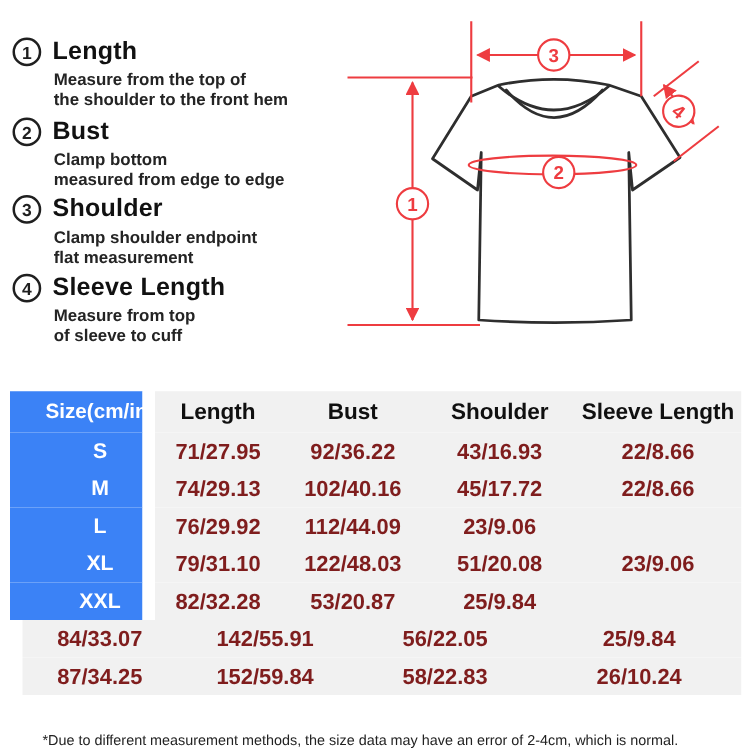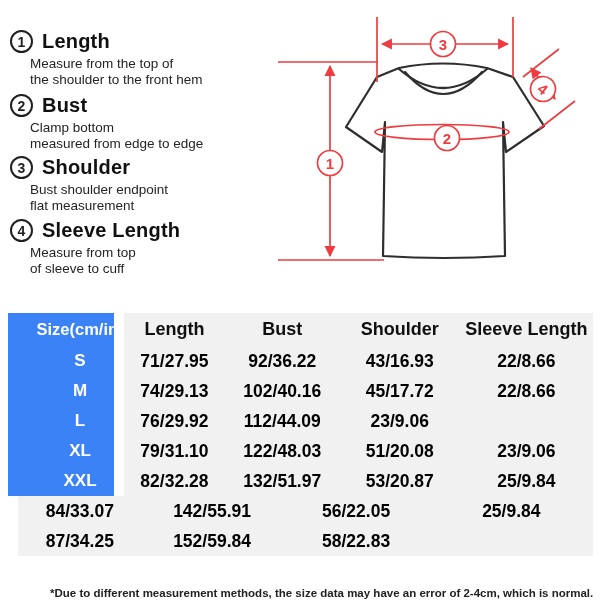--- a/index.html
+++ b/index.html
@@ -7,44 +7,44 @@
               font-family:"Liberation Sans", sans-serif; }
   .page { position:relative; width:600px; height:600px; background:#fff; overflow:hidden; }
 
   
   .def { position:absolute; left:10px; width:265px; }
   .def-head { display:flex; align-items:center; gap:9px; }
   .circ { width:23px; height:23px; min-width:23px; border:2.2px solid #1f1f1f; border-radius:50%;
           display:flex; align-items:center; justify-content:center;
           font-size:14px; font-weight:bold; color:#1f1f1f; background:#fff; }
   .def-title { font-size:20px; font-weight:bold; color:#111; letter-spacing:.2px; }
-  .def-desc { margin-left:20px; margin-top:3px; font-size:13.5px; font-weight:normal;
+  .def-desc { margin-left:33px; margin-top:3px; font-size:13.5px; font-weight:bold;
               color:#242424; line-height:15.5px; }
 
   
   .diagram { position:absolute; left:270px; top:0; width:330px; height:300px; }
 
   
   .size-table { position:absolute; left:8px; top:313px; width:585px; }
   .t-row { display:flex; height:30px; }
   .t-row.header { height:33px; }
   .size-cell { width:106px; min-width:106px; background:#3b82f6; color:#fff;
                display:flex; align-items:center; justify-content:center;
                font-weight:bold; font-size:17px;padding-left:38px; }
   .t-row.header .size-cell { font-size:16.5px; }
   .t-gap { width:10px; background:#fff; }
   .data-cells { flex:1; background:#f1f1f1; display:grid;
                 grid-template-columns:21.5% 24.5% 25.6% 28.4%; }
   .data-cells > div { display:flex; align-items:center; justify-content:center;
-                      font-weight:bold; font-size:17.5px; color:#000000; }
+                      font-weight:bold; font-size:17.5px; color:#7f1d1d; }
   .t-row.header .data-cells > div { font-size:18px; color:#101010; }
 
   
-  .footnote { position:absolute; left:34px; top:587px; font-size:11.5px; font-weight:bold;
-              color:#222; white-space:nowrap;margin-left:16px; }
+  .footnote { position:absolute; left:34px; top:587px; font-size:11.5px; font-weight:normal;
+              color:#222; white-space:nowrap; }
 </style>
 </head>
 <body>
 
 <div class="page">
 
   <div class="def" style="top:30px">
     <div class="def-head">
       <div class="circ">1</div>
       <div class="def-title">Length</div>
@@ -65,21 +65,21 @@
       <div>measured from edge to edge</div>
     </div>
   </div>
 
   <div class="def" style="top:156px">
     <div class="def-head">
       <div class="circ">3</div>
       <div class="def-title">Shoulder</div>
     </div>
     <div class="def-desc">
-      <div>Bust shoulder endpoint</div>
+      <div>Clamp shoulder endpoint</div>
       <div>flat measurement</div>
     </div>
   </div>
 
   <div class="def" style="top:219px">
     <div class="def-head">
       <div class="circ">4</div>
       <div class="def-title">Sleeve Length</div>
     </div>
     <div class="def-desc">
@@ -193,21 +193,20 @@
         <div>51/20.08</div>
         <div>23/9.06</div>
       </div>
     </div>
 
     <div class="t-row">
       <div class="size-cell">XXL</div>
       <div class="t-gap"></div>
       <div class="data-cells">
         <div>82/32.28</div>
-        <div>132/51.97</div>
         <div>53/20.87</div>
         <div>25/9.84</div>
       </div>
     </div>
 
     <div class="t-row">
       <div class="t-gap"></div>
       <div class="data-cells">
         <div>84/33.07</div>
         <div>142/55.91</div>
@@ -215,20 +214,21 @@
         <div>25/9.84</div>
       </div>
     </div>
 
     <div class="t-row">
       <div class="t-gap"></div>
       <div class="data-cells">
         <div>87/34.25</div>
         <div>152/59.84</div>
         <div>58/22.83</div>
+        <div>26/10.24</div>
       </div>
     </div>
 
 
   </div>
 
   <div class="footnote">*Due to different measurement methods, the size data may have an error of 2-4cm, which is normal.</div>
 
 </div>
 

